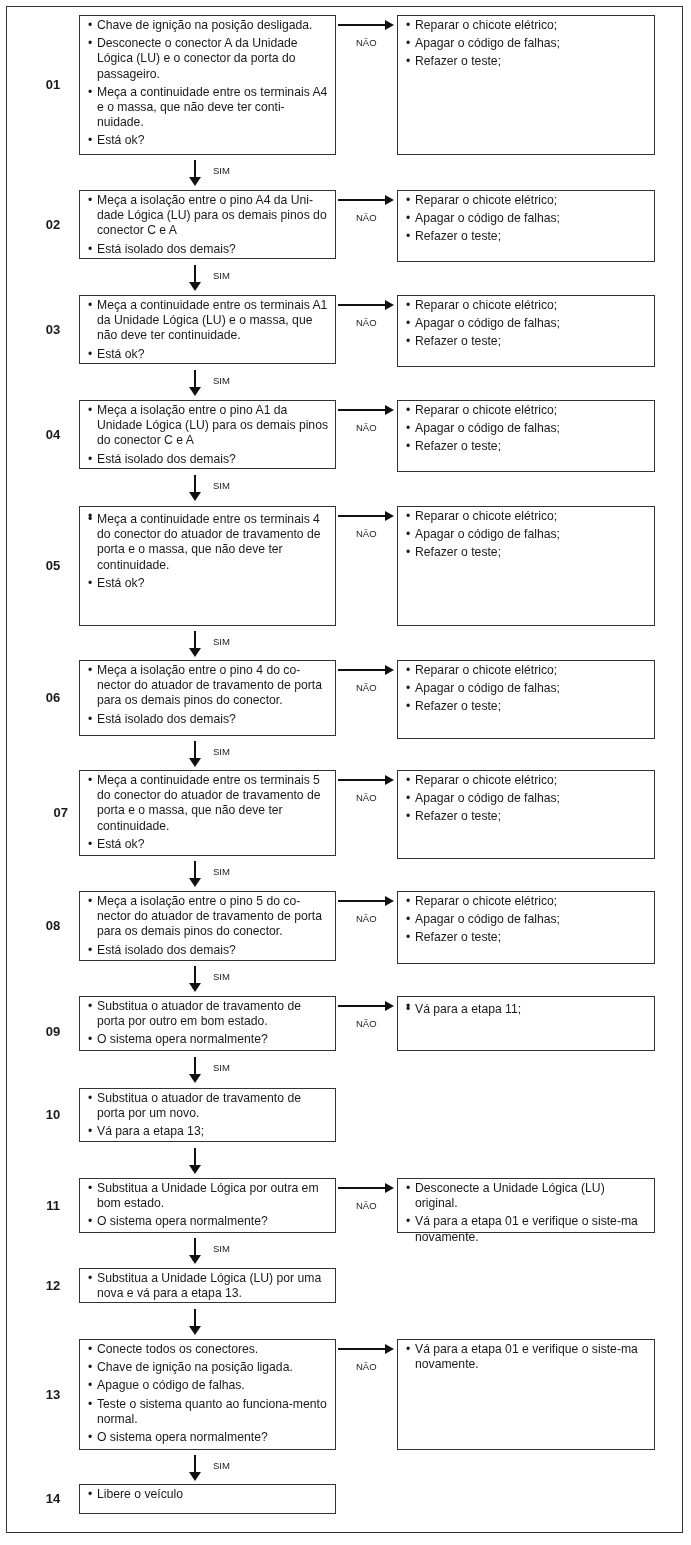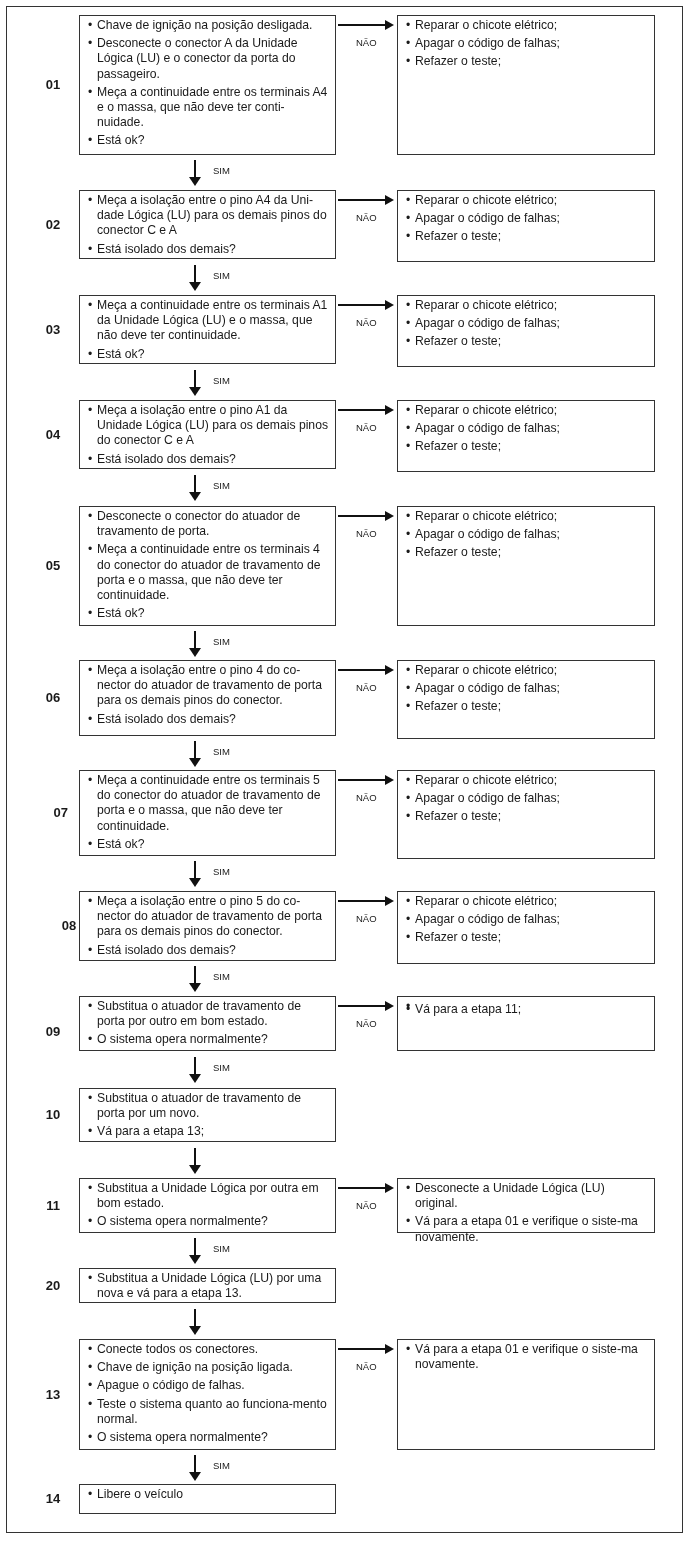--- a/index.html
+++ b/index.html
@@ -117,21 +117,21 @@
     </div>
     <div class="sim" style="top: 475px;">
       <svg class="down-arrow" viewBox="0 0 16 26">
         <line x1="8" y1="0" x2="8" y2="18" stroke="#111" stroke-width="2"></line>
         <polygon points="2,17 8,26 14,17" fill="#111"></polygon>
       </svg>
       <span class="label">SIM</span>
     </div>
     <div class="step-num" style="top: 558px;">05</div>
     <div class="box left" style="top: 506px; height: 120px;">
-      <div class="item"><span class="bullet">•</span><span class="text">Desconecte o conector do atuador de travamento de porta.</span></div>
+      <div class="item"><span class="bullet">•</span></div>
       <div class="item"><span class="bullet">•</span><span class="text">Meça a continuidade entre os terminais 4 do conector do atuador de travamento de porta e o massa, que não deve ter continuidade.</span></div>
       <div class="item"><span class="bullet">•</span><span class="text">Está ok?</span></div>
     </div>
     <div class="nao" style="top: 510px;">
       <svg class="right-arrow" viewBox="0 0 56 12">
         <line x1="0" y1="6" x2="48" y2="6" stroke="#111" stroke-width="2"></line>
         <polygon points="47,1 56,6 47,11" fill="#111"></polygon>
       </svg>
       <span class="label">NÃO</span>
     </div>
@@ -188,21 +188,21 @@
       <div class="item"><span class="bullet">•</span><span class="text">Apagar o código de falhas;</span></div>
       <div class="item"><span class="bullet">•</span><span class="text">Refazer o teste;</span></div>
     </div>
     <div class="sim" style="top: 861px;">
       <svg class="down-arrow" viewBox="0 0 16 26">
         <line x1="8" y1="0" x2="8" y2="18" stroke="#111" stroke-width="2"></line>
         <polygon points="2,17 8,26 14,17" fill="#111"></polygon>
       </svg>
       <span class="label">SIM</span>
     </div>
-    <div class="step-num" style="top: 918px; margin-left: 16px;">08</div>
+    <div class="step-num" style="top: 918px;">08</div>
     <div class="box left" style="top: 891px; height: 70px;">
       <div class="item"><span class="bullet">•</span><span class="text">Meça a isolação entre o pino 5 do co-nector do atuador de travamento de porta para os demais pinos do conector.</span></div>
       <div class="item"><span class="bullet">•</span><span class="text">Está isolado dos demais?</span></div>
     </div>
     <div class="nao" style="top: 895px;">
       <svg class="right-arrow" viewBox="0 0 56 12">
         <line x1="0" y1="6" x2="48" y2="6" stroke="#111" stroke-width="2"></line>
         <polygon points="47,1 56,6 47,11" fill="#111"></polygon>
       </svg>
       <span class="label">NÃO</span>
@@ -269,21 +269,21 @@
       <div class="item"><span class="bullet">•</span><span class="text">Desconecte a Unidade Lógica (LU) original.</span></div>
       <div class="item"><span class="bullet">•</span><span class="text">Vá para a etapa 01 e verifique o siste-ma novamente.</span></div>
     </div>
     <div class="sim" style="top: 1238px;">
       <svg class="down-arrow" viewBox="0 0 16 26">
         <line x1="8" y1="0" x2="8" y2="18" stroke="#111" stroke-width="2"></line>
         <polygon points="2,17 8,26 14,17" fill="#111"></polygon>
       </svg>
       <span class="label">SIM</span>
     </div>
-    <div class="step-num" style="top: 1277.5px;">20</div>
+    <div class="step-num" style="top: 1277.5px;">12</div>
     <div class="box left" style="top: 1268px; height: 35px;">
       <div class="item"><span class="bullet">•</span><span class="text">Substitua a Unidade Lógica (LU) por uma nova e vá para a etapa 13.</span></div>
     </div>
     <div class="sim" style="top: 1309px;">
       <svg class="down-arrow" viewBox="0 0 16 26">
         <line x1="8" y1="0" x2="8" y2="18" stroke="#111" stroke-width="2"></line>
         <polygon points="2,17 8,26 14,17" fill="#111"></polygon>
       </svg>
     </div>
     <div class="step-num" style="top: 1386.5px;">13</div>

